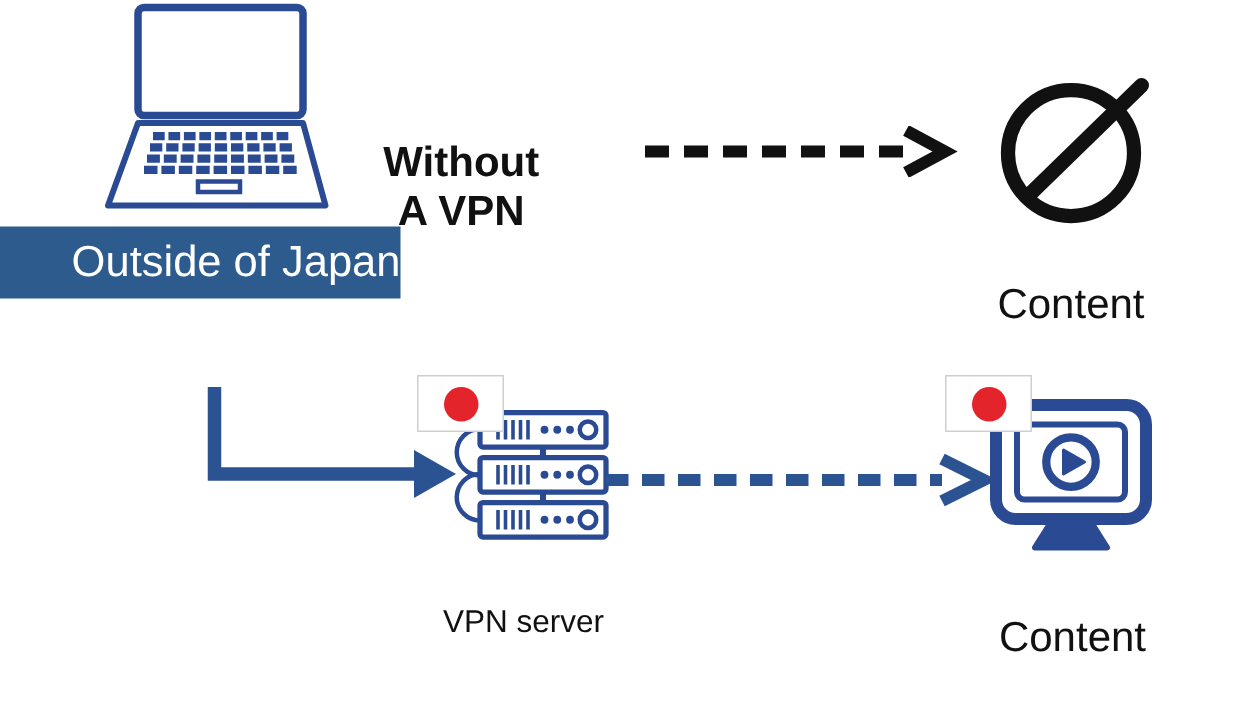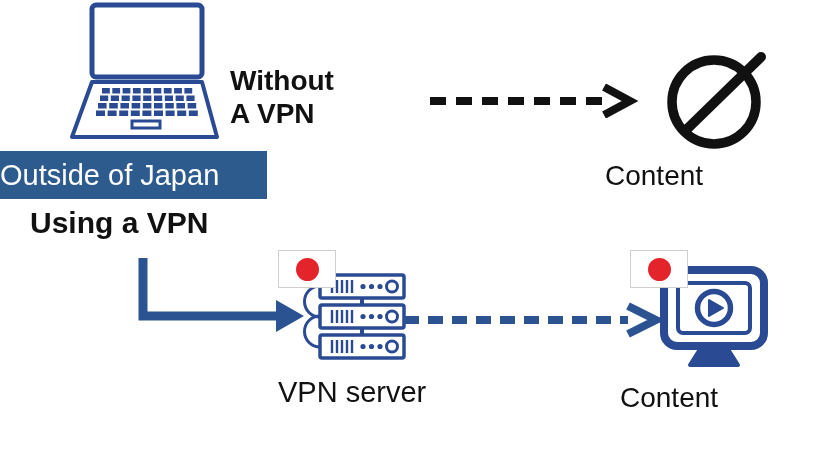--- a/index.html
+++ b/index.html
@@ -7,33 +7,33 @@
     position:relative;
     width:824px;height:468px;
     background:#ffffff;
     overflow:hidden;
     font-family:"Liberation Sans", sans-serif;
     color:#111111;
   }
   .abs{position:absolute;}
   .label{color:#111111;}
   .bold{font-weight:bold;}
-  .center{text-align:left;}
+  .center{text-align:center;margin-top:27px;}
   .line{display:block;}
 
   .banner{
     left:0;top:151px;width:267px;height:48px;
     background:#2E5B8E;color:#ffffff;
-    display:flex;align-items:center;justify-content:flex-start;
+    display:flex;align-items:center;justify-content:flex-end;
     font-size:29px;
   }
   .using-vpn{left:30px;top:206px;width:210px;font-size:30px;}
   .without-vpn{left:230px;top:64px;width:155px;font-size:28px;line-height:1.18;}
   .not-accessible{left:605px;top:158px;width:218px;font-size:28px;line-height:1.25;}
-  .vpn-server{left:278px;top:376px;width:180px;font-size:29px;}
+  .vpn-server{left:259px;top:376px;width:180px;font-size:21px;}
   .accessible{left:620px;top:381px;width:190px;font-size:28px;line-height:1.2;}
 
   .flag{
     width:58px;height:38px;background:#ffffff;
     border:1px solid #CFCFCF;
     display:flex;align-items:center;justify-content:center;
     box-sizing:border-box;
   }
   .flag .sun{width:23px;height:23px;border-radius:50%;background:#E3242B;}
   .flag1{left:278px;top:250px;}
@@ -108,23 +108,20 @@
 
   <svg class="abs" style="left:662px;top:50px;" width="120" height="106" viewBox="0 0 120 106">
     <circle cx="52" cy="52" r="42" fill="none" stroke="#111111" stroke-width="9.5"></circle>
     <line x1="23" y1="81" x2="99" y2="7" stroke="#111111" stroke-width="10" stroke-linecap="round"></line>
   </svg>
 
   <div class="abs label center not-accessible">
     <span class="line">Content</span>
   </div>
 
-  <div class="abs label bold center using-vpn">
-    <span>Using a VPN</span>
-  </div>
 
   <svg class="abs" style="left:132px;top:256px;" width="180" height="84" viewBox="0 0 180 84">
     <path d="M 11,2 L 11,60 L 148,60" fill="none" stroke="#2B5391" stroke-width="9"></path>
     <path d="M 144,44 L 172,60 L 144,76 Z" fill="#2B5391"></path>
   </svg>
 
   <svg class="abs" style="left:296px;top:261px;" width="140" height="110" viewBox="0 0 140 110">
     <g fill="none" stroke="#2A4B93">
       <path d="M 24,25 A 15,15 0 0 0 24,56" stroke-width="3"></path>
       <path d="M 24,55 A 15,15 0 0 0 24,86" stroke-width="3"></path>

